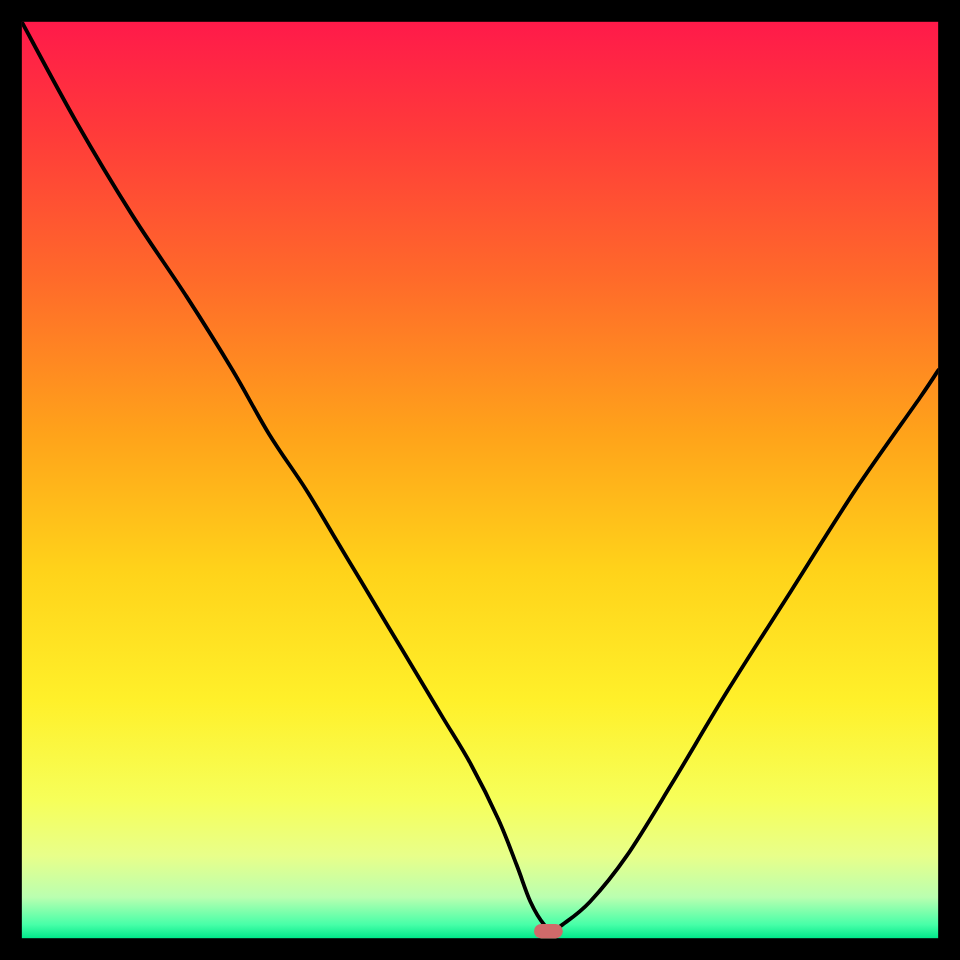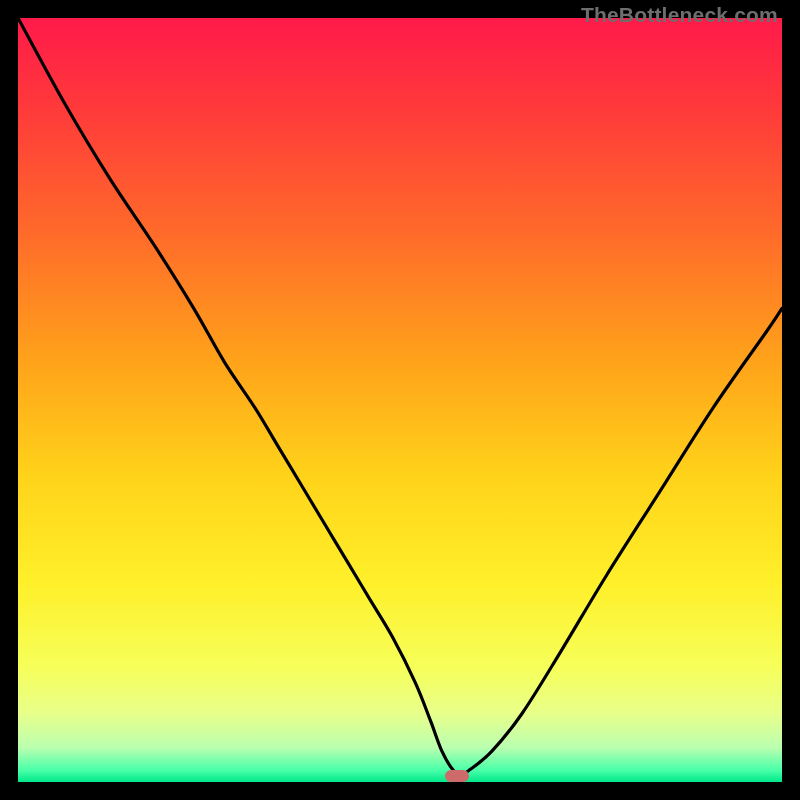--- a/index.html
+++ b/index.html
@@ -81,14 +81,13 @@
       <rect x="0" y="0" width="100" height="100" fill="url(#bg)"></rect>
     </svg>
 
     <svg class="curve" viewBox="0 0 100 100" preserveAspectRatio="none">
       <path id="curve-path" d="M 0,0 C 1,1.8333333333333333 4,7.5 6,11 C 8,14.5 10,17.833333333333332 12,21 C 14,24.166666666666668 16.166666666666668,27.166666666666668 18,30 C 19.833333333333332,32.833333333333336 21.5,35.5 23,38 C 24.5,40.5 25.666666666666668,42.83333333333333 27,44.99999999999999 C 28.333333333333332,47.16666666666666 29.833333333333332,49.166666666666664 31,51 C 32.166666666666664,52.833333333333336 33,54.333333333333336 34,56 C 35,57.666666666666664 36,59.333333333333336 37,61 C 38,62.666666666666664 39,64.33333333333333 40,66 C 41,67.66666666666667 42,69.33333333333333 43,71 C 44,72.66666666666667 45,74.33333333333333 46,76 C 47,77.66666666666667 48,79.16666666666667 49,81 C 50,82.83333333333333 51.166666666666664,85.16666666666667 52,87 C 52.833333333333336,88.83333333333333 53.416666666666664,90.5 54,92 C 54.583333333333336,93.5 55.00000000000001,94.91666666666667 55.50000000000001,96 C 56.00000000000001,97.08333333333333 56.58333333333333,98 56.99999999999999,98.5 C 57.41666666666666,99 57.66666666666666,99 57.99999999999999,99 C 58.33333333333333,99 58.33333333333333,99 59,98.5 C 59.66666666666667,98 60.833333333333336,97.25 62,96 C 63.166666666666664,94.75 64.5,93.16666666666667 66,91 C 67.5,88.83333333333333 69.16666666666667,86 71,83 C 72.83333333333333,80 74.83333333333333,76.5 77,73 C 79.16666666666667,69.5 81.66666666666667,65.66666666666667 84,62 C 86.33333333333333,58.333333333333336 88.66666666666667,54.5 91,51 C 93.33333333333333,47.5 96.5,43.166666666666664 98,41 C 99.5,38.833333333333336 99.66666666666667,38.5 100,38" fill="none" stroke-width="0.55" stroke-linecap="round" stroke-linejoin="round" vector-effect="non-scaling-stroke" stroke="#000000" style="stroke-width: 3.2px;"></path>
     </svg>
 
     <div class="marker" id="marker" style="left:57.49999999999999%; top:99.2%; background:#cf6a6a;"></div>
   </div>
 
-  <div class="watermark">TheBottleneck.com</div>
 </div>
 
 </body></html>

